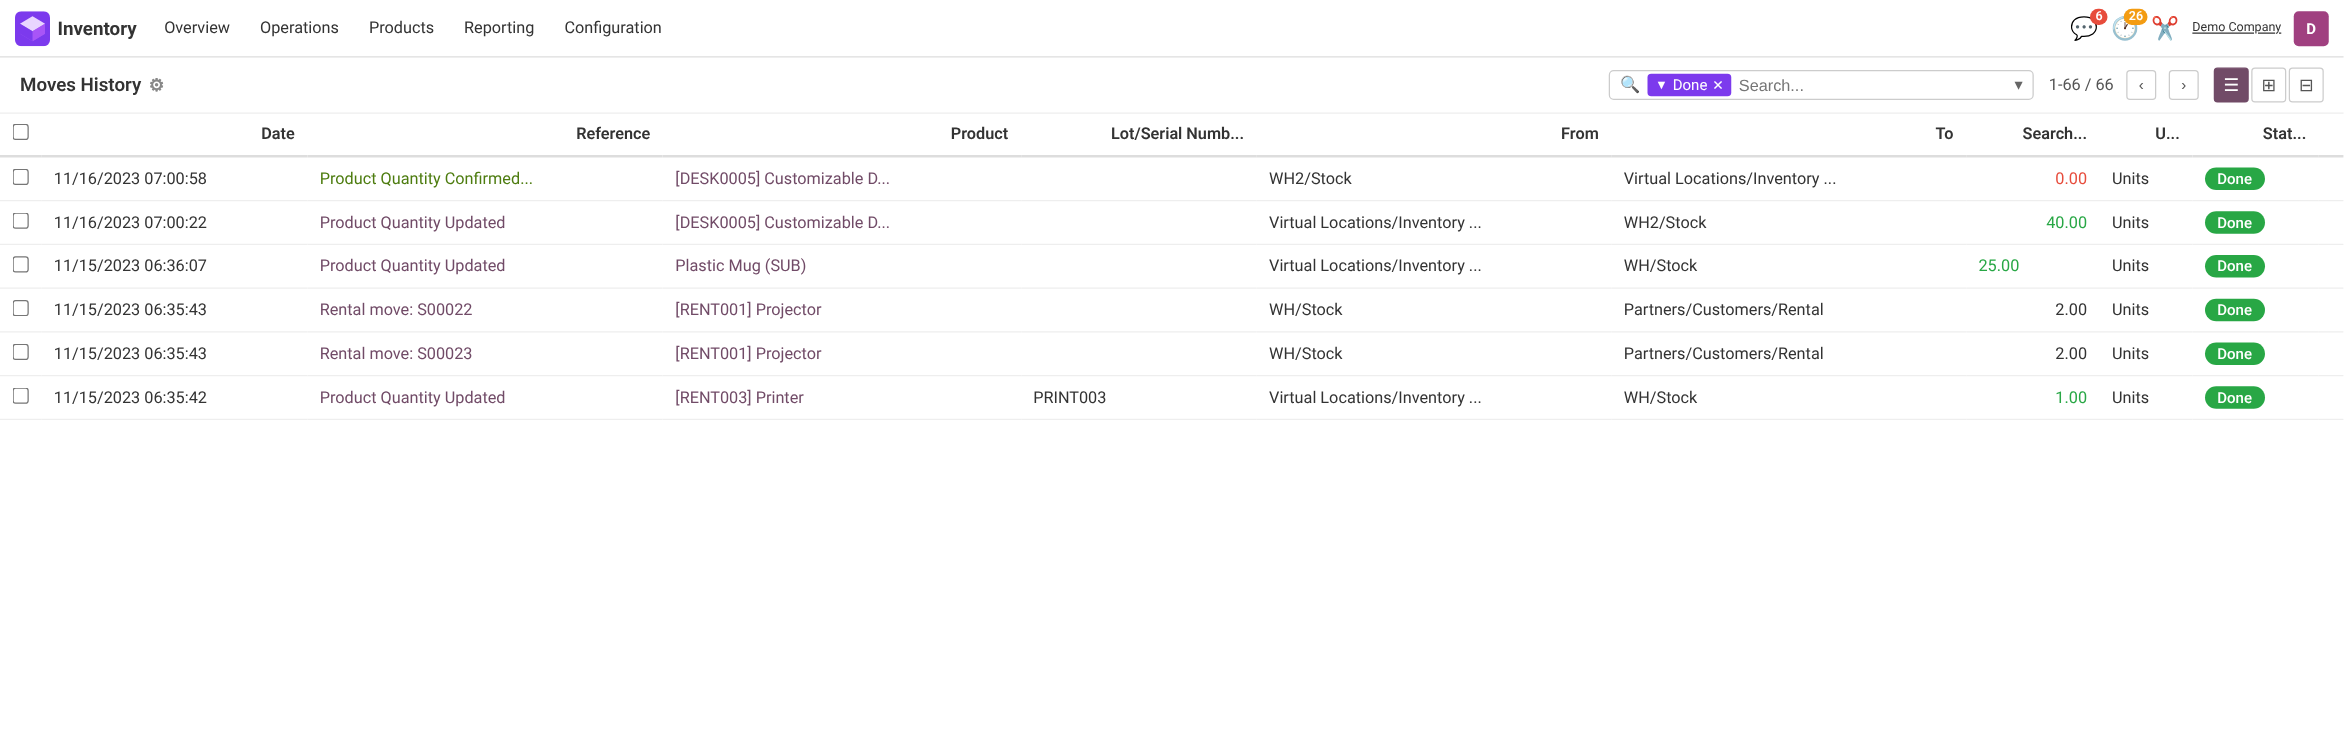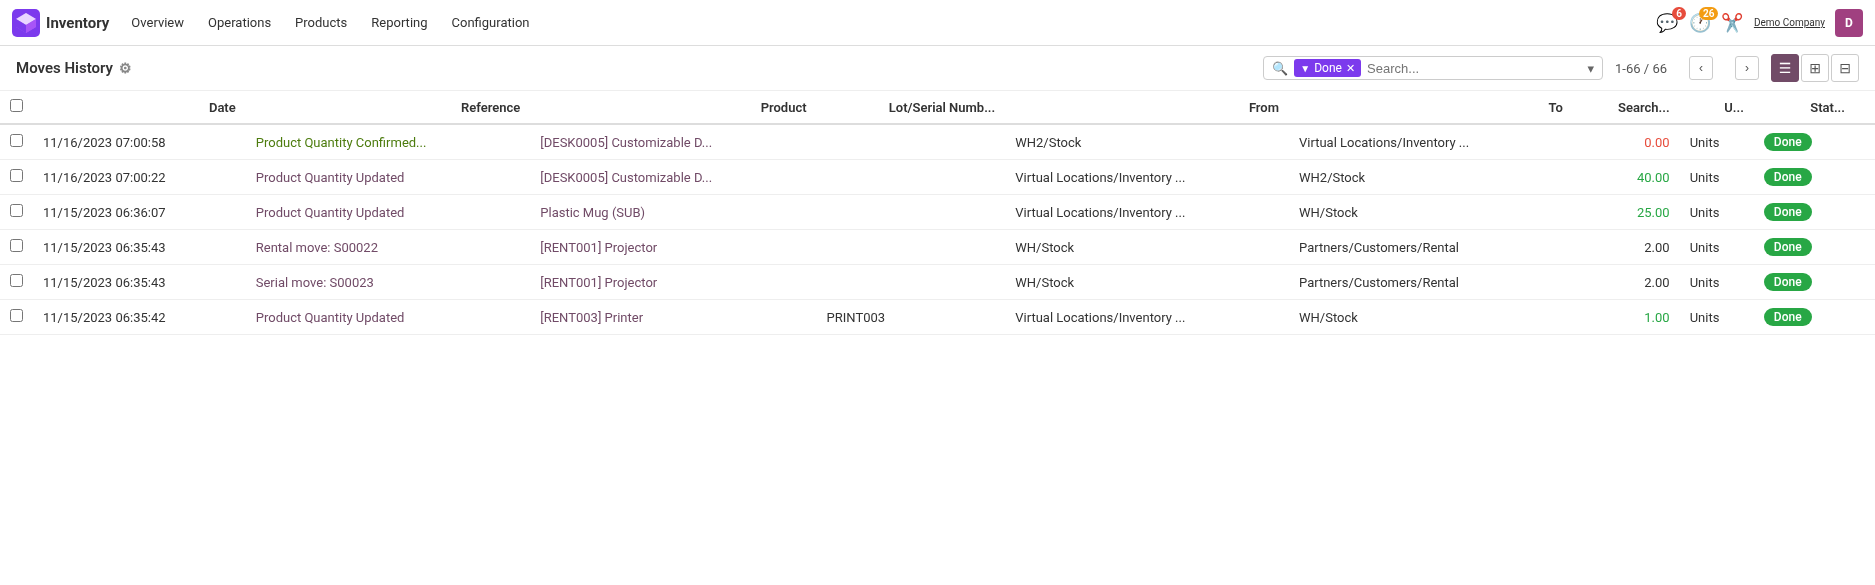--- a/index.html
+++ b/index.html
@@ -127,21 +127,21 @@
       border: none;
       outline: none;
       font-size: 13px;
       flex: 1;
       min-width: 80px;
     }
     .search-dropdown { color: #666; cursor: pointer; }
     .pagination {
       display: flex;
       align-items: center;
-      gap: 22px;
+      gap: 10px;
       font-size: 13px;
       color: #555;
     }
     .pag-btn {
       border: 1px solid #ccc;
       border-radius: 3px;
       background: #fff;
       width: 24px;
       height: 24px;
       display: flex;
@@ -337,21 +337,21 @@
         <tr>
       <td class="checkbox-col">
         <input type="checkbox" style="">
       </td>
       <td>11/15/2023 06:36:07</td>
       <td style="cursor:pointer;color:#714B67">Product Quantity Updated</td>
       <td style="cursor:pointer;color:#714B67">Plastic Mug (SUB)</td>
       <td></td>
       <td>Virtual Locations/Inventory ...</td>
       <td>WH/Stock</td>
-      <td class="qty-positive" style="text-align:right">25.00</td>
+      <td class="qty-positive" style="">25.00</td>
       <td>Units</td>
       <td><span class="status-done">Done</span></td>
       <td></td>
     </tr>
         <tr>
       <td class="checkbox-col">
         <input type="checkbox" style="">
       </td>
       <td>11/15/2023 06:35:43</td>
       <td style="cursor:pointer;color:#714B67">Rental move: S00022</td>
@@ -362,21 +362,21 @@
       <td class="qty-normal" style="text-align:right">2.00</td>
       <td>Units</td>
       <td><span class="status-done">Done</span></td>
       <td></td>
     </tr>
         <tr>
       <td class="checkbox-col">
         <input type="checkbox" style="">
       </td>
       <td>11/15/2023 06:35:43</td>
-      <td style="cursor:pointer;color:#714B67">Serial move: S00023</td>
+      <td style="cursor:pointer;color:#714B67">Rental move: S00023</td>
       <td style="cursor:pointer;color:#714B67">[RENT001] Projector</td>
       <td></td>
       <td>WH/Stock</td>
       <td>Partners/Customers/Rental</td>
       <td class="qty-normal" style="text-align:right">2.00</td>
       <td>Units</td>
       <td><span class="status-done">Done</span></td>
       <td></td>
     </tr>
         <tr>

